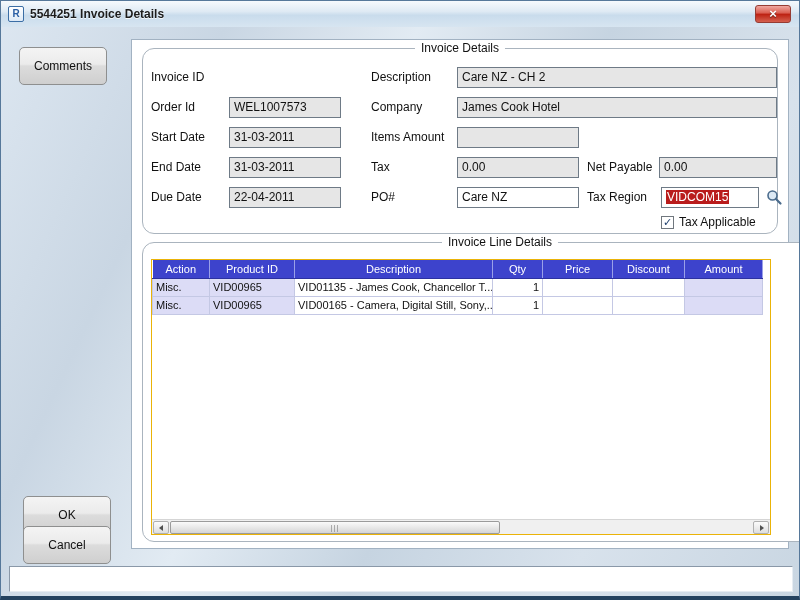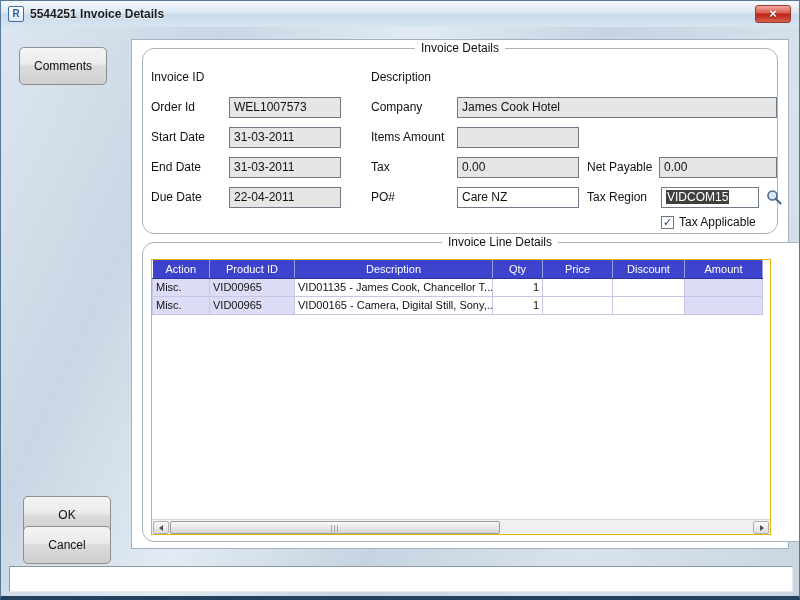--- a/index.html
+++ b/index.html
@@ -69,21 +69,21 @@
   .g-lines   { left:10px; top:202px; width:716px; height:300px; }
 
   
   .lbl { position:absolute; font-size:12px; color:#111; line-height:21px; white-space:nowrap; }
   .fld {
     position:absolute; height:21px; font-size:12px; line-height:19px;
     padding:0 4px; border:1px solid #6e7a86; background:#e6e6e6; color:#111;
     white-space:nowrap; overflow:hidden;
   }
   .fld.editable { background:#ffffff; }
-  .sel { background:#404040; color:#fff; padding:0 1px; }
+  .sel { background:#b91c1c; color:#fff; padding:0 1px; }
 
   .l-col  { left:8px; }
   .r-lbl  { left:228px; }
   .r-fld  { left:314px; }
   .rr-lbl { left:444px; }
 
   .row1 { top:18px; } .row2 { top:48px; } .row3 { top:78px; } .row4 { top:108px; } .row5 { top:138px; }
   .f-lcol { left:86px; width:112px; }
   .f-wide { width:320px; }
   .f-med  { width:122px; }
@@ -169,20 +169,21 @@
         <span class="lbl l-col row3">Start Date</span>
         <div class="fld f-lcol row3">31-03-2011</div>
 
         <span class="lbl l-col row4">End Date</span>
         <div class="fld f-lcol row4">31-03-2011</div>
 
         <span class="lbl l-col row5">Due Date</span>
         <div class="fld f-lcol row5">22-04-2011</div>
 
         <span class="lbl r-lbl row1">Description</span>
+        <div class="fld r-fld f-wide row1">Care NZ - CH 2</div>
 
         <span class="lbl r-lbl row2">Company</span>
         <div class="fld r-fld f-wide row2">James Cook Hotel</div>
 
         <span class="lbl r-lbl row3">Items Amount</span>
         <div class="fld r-fld f-med row3"></div>
 
         <span class="lbl r-lbl row4">Tax</span>
         <div class="fld r-fld f-med row4">0.00</div>
         <span class="lbl rr-lbl row4">Net Payable</span>

